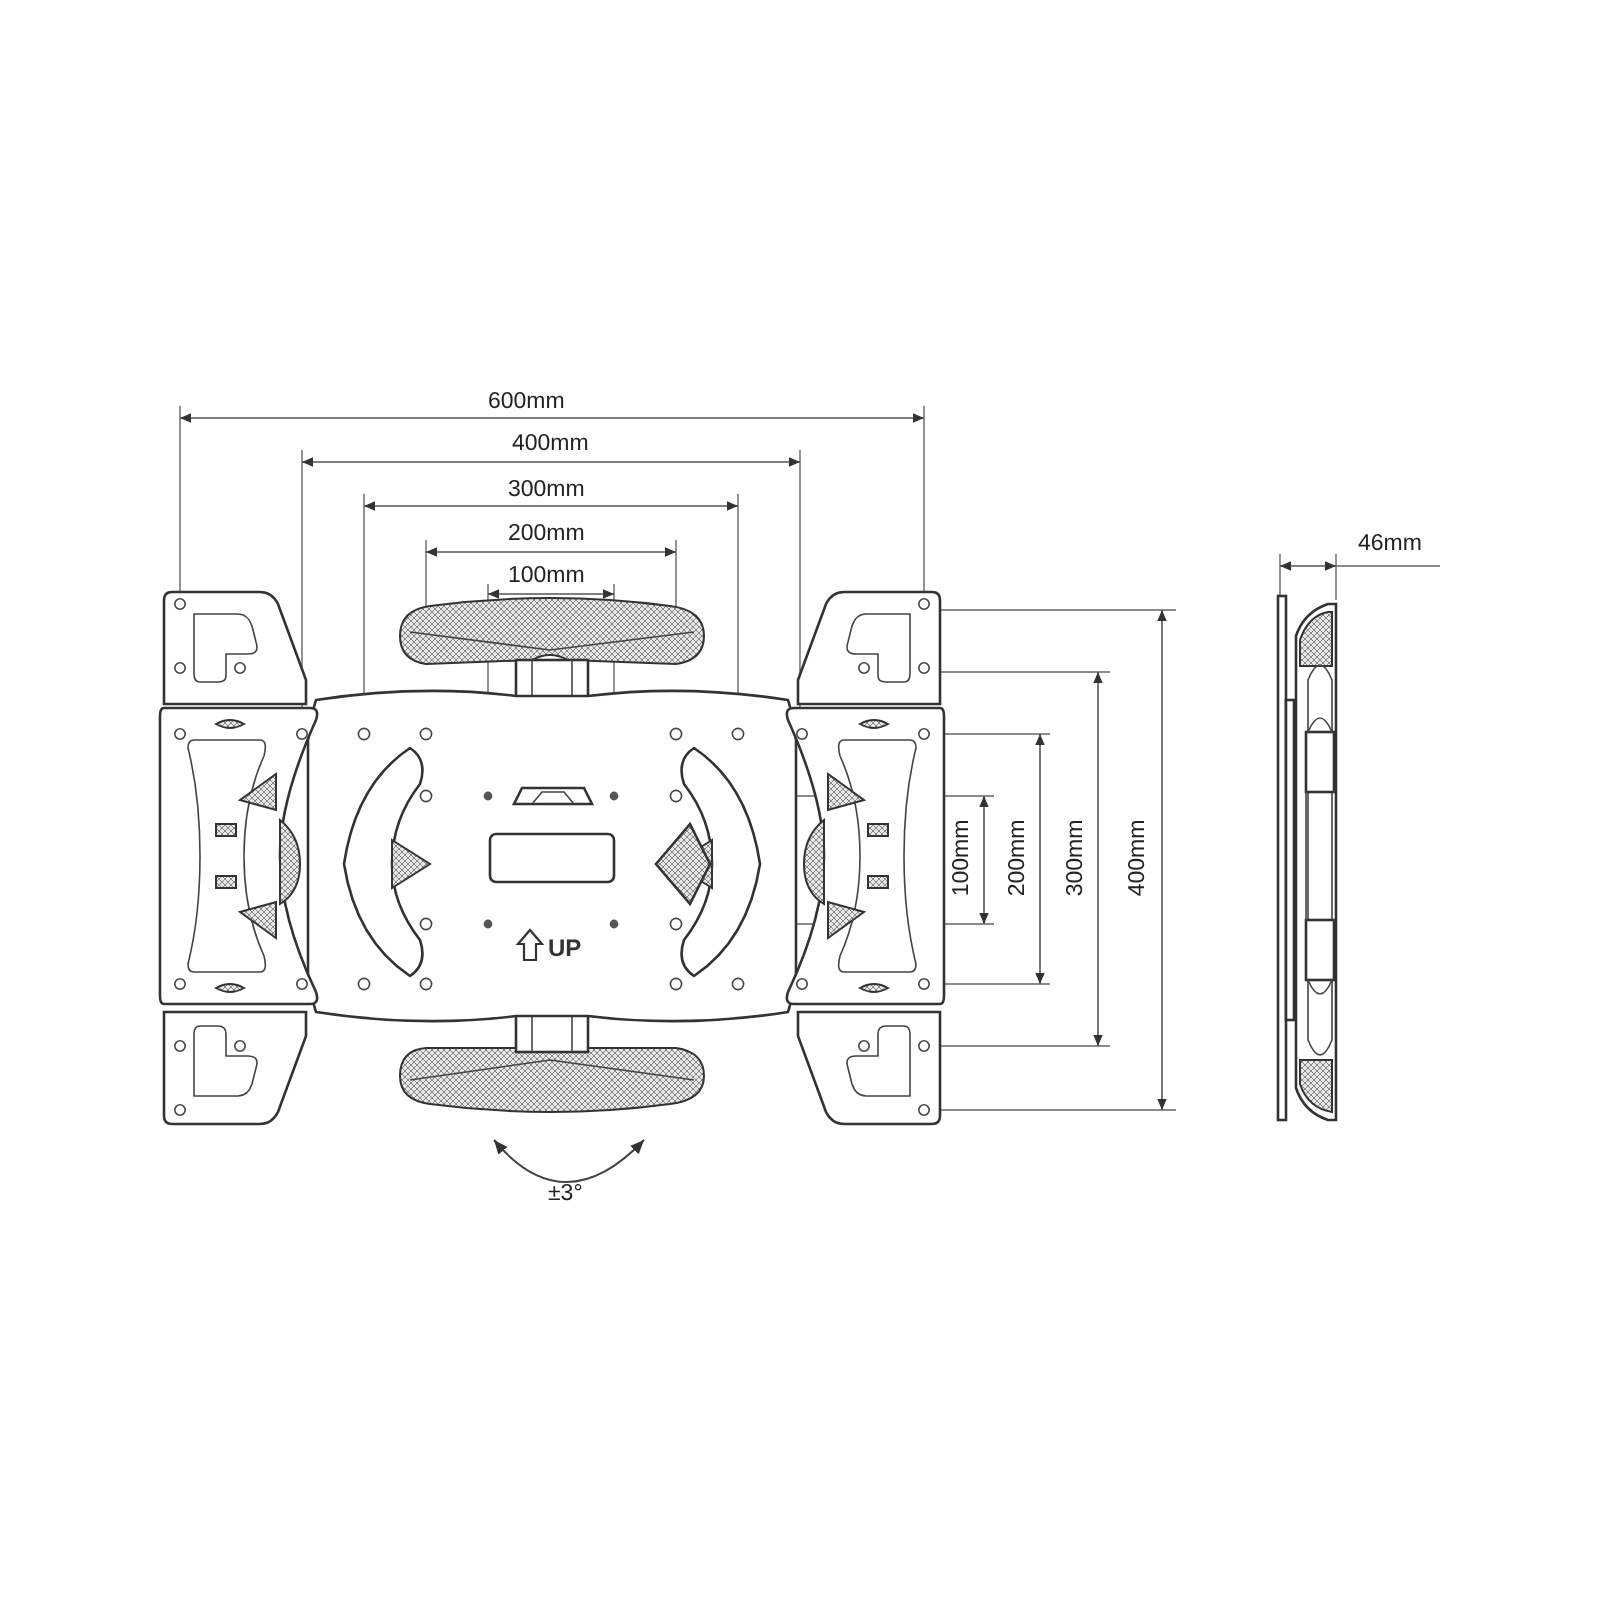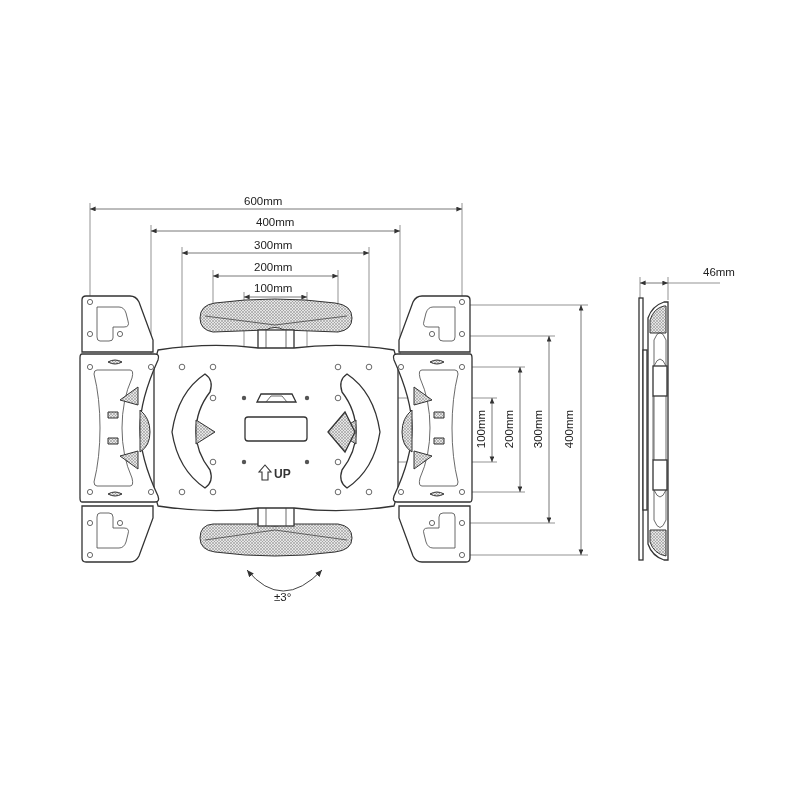--- a/index.html
+++ b/index.html
@@ -187,15 +187,15 @@
 <span class="txt" style="left:256px;top:216px;">400mm</span>
 <span class="txt" style="left:254px;top:239px;">300mm</span>
 <span class="txt" style="left:254px;top:261px;">200mm</span>
 <span class="txt" style="left:254px;top:282px;">100mm</span>
 
 <span class="txt" style="left:462px;top:423px;transform:rotate(-90deg);transform-origin:center;">100mm</span>
 <span class="txt" style="left:490px;top:423px;transform:rotate(-90deg);transform-origin:center;">200mm</span>
 <span class="txt" style="left:519px;top:423px;transform:rotate(-90deg);transform-origin:center;">300mm</span>
 <span class="txt" style="left:550px;top:423px;transform:rotate(-90deg);transform-origin:center;">400mm</span>
 
-<span class="txt" style="left:679px;top:266px;margin-left:24px;">46mm</span>
+<span class="txt" style="left:679px;top:266px;">46mm</span>
 <span class="txt" style="left:274px;top:467px;font-weight:bold;font-size:12px;color:#333;">UP</span>
 <span class="txt" style="left:274px;top:591px;">±3°</span>
 
 </body></html>

